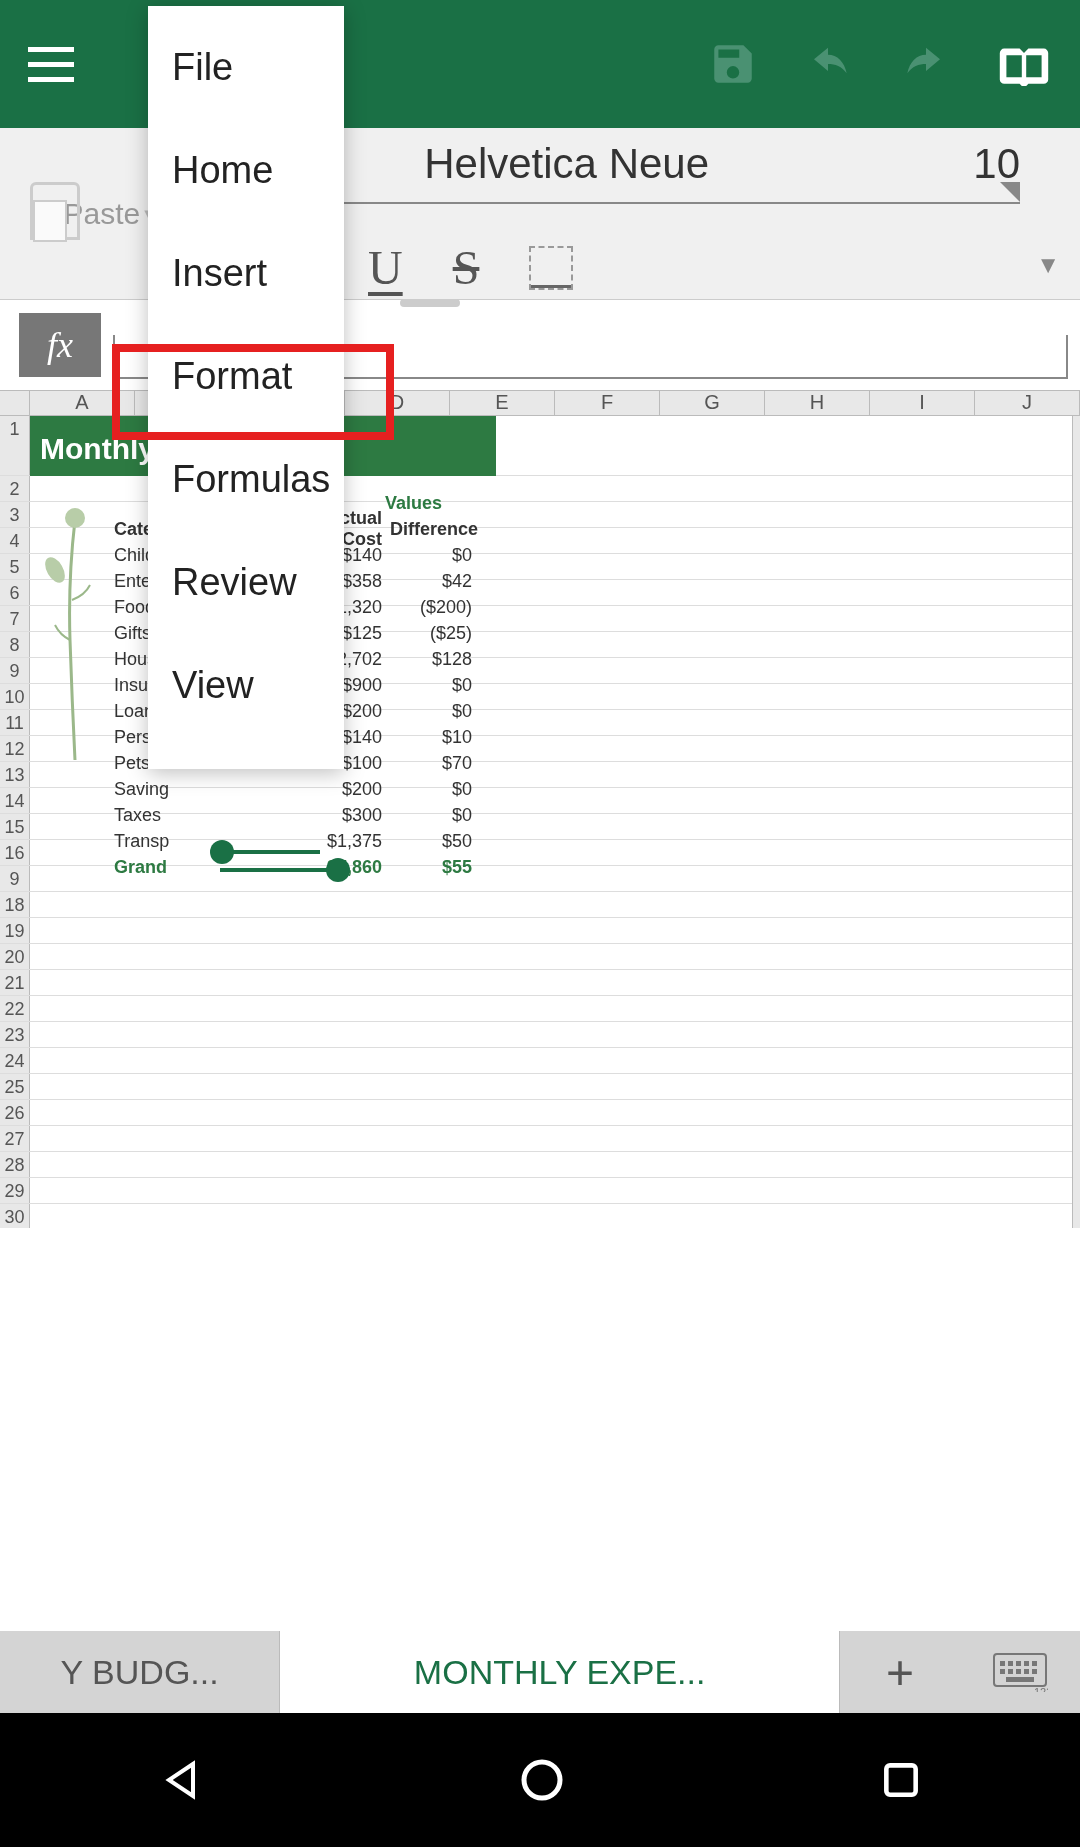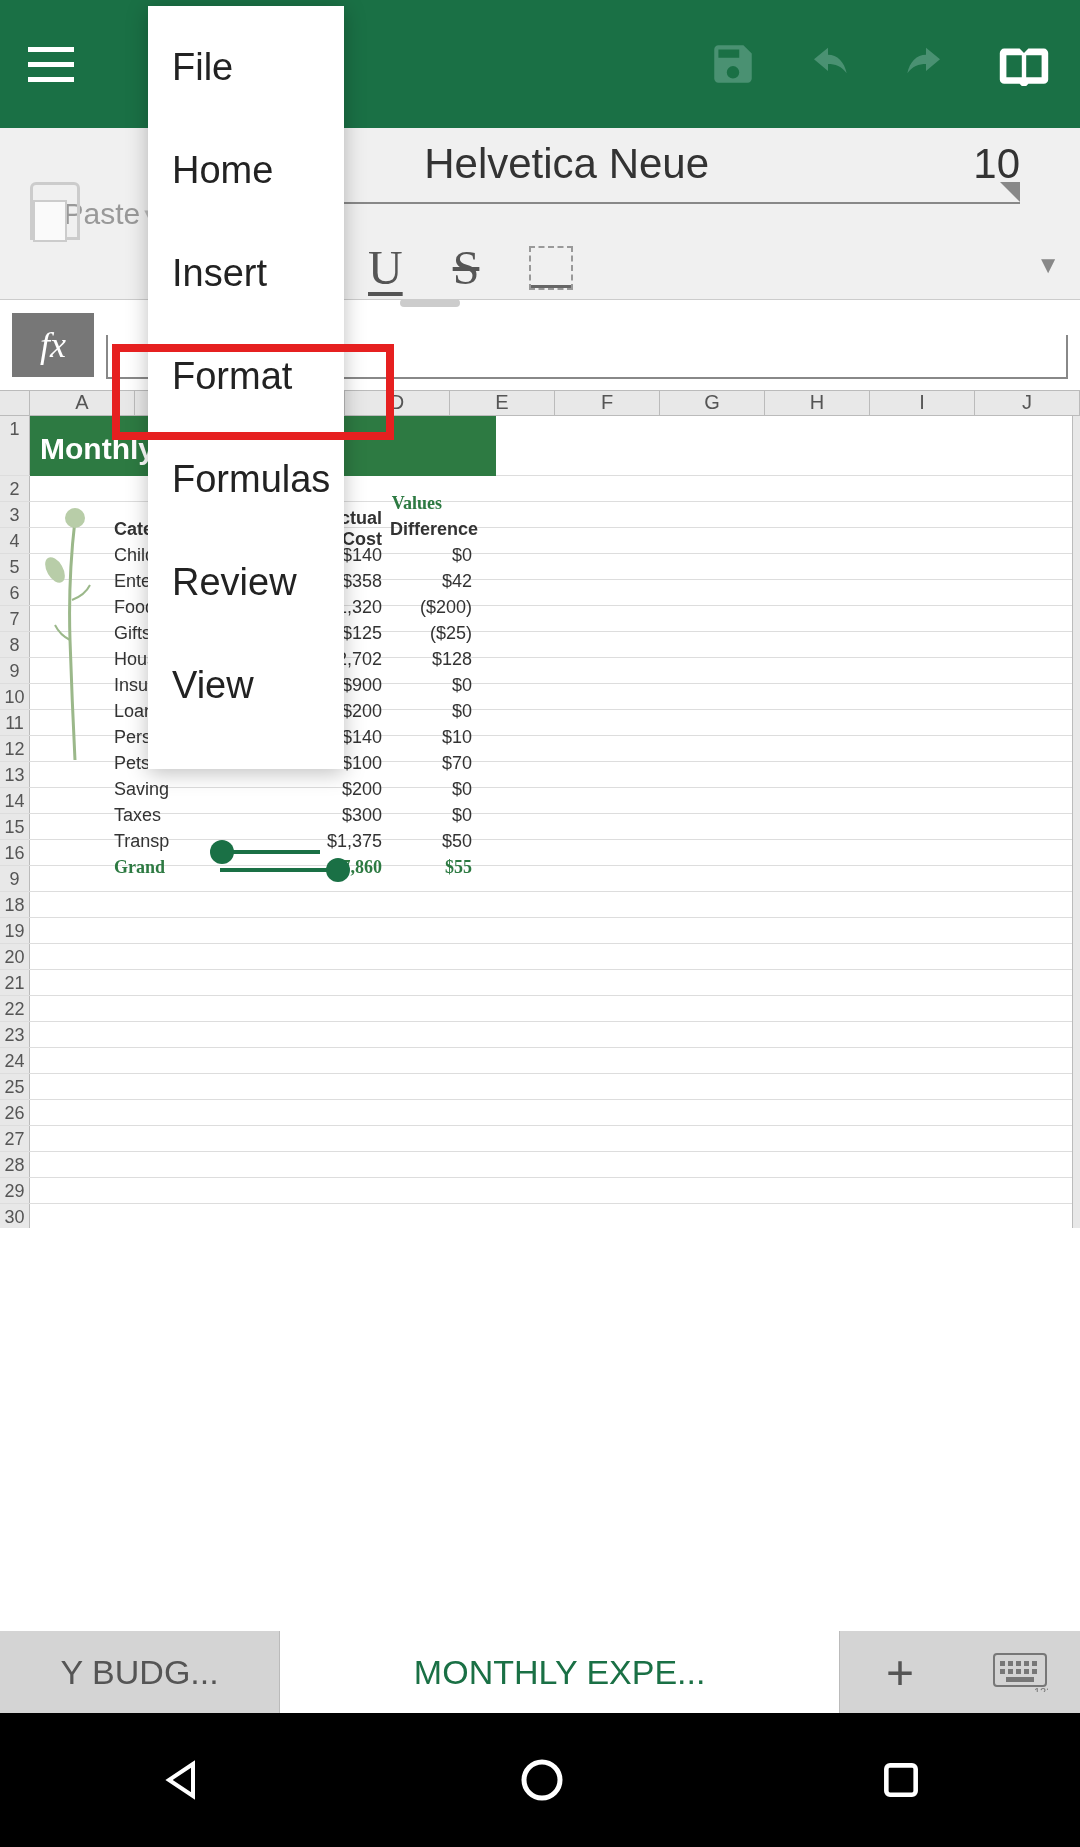--- a/index.html
+++ b/index.html
@@ -27,42 +27,42 @@
     .font-size { font-size: 42px; color: #333; margin-left: 30px; }
     .format-row { display: flex; gap: 50px; align-items: center; padding-left: 30px; }
     .fmt-btn { font-size: 48px; color: #555; font-family: Georgia, serif; cursor: pointer; }
     .fmt-underline { text-decoration: underline; text-underline-offset: 8px; }
     .fmt-strike { text-decoration: line-through; }
     .border-icon { width: 44px; height: 44px; border: 2px dashed #999; position: relative; }
     .border-icon::after { content: ''; position: absolute; bottom: 0; left: 0; right: 0; height: 3px; background: #666; }
     .ribbon-arrow { position: absolute; right: 20px; bottom: 20px; color: #888; font-size: 24px; }
     .ribbon-handle { position: absolute; bottom: -8px; left: 400px; width: 60px; height: 8px; background: #ccc; border-radius: 4px; }
     
-    .formula-bar { height: 90px; display: flex; align-items: center; padding: 12px; }
+    .formula-bar { height: 90px; display: flex; align-items: center; padding: 12px; margin-left: 7px; }
     .fx-btn { width: 82px; height: 64px; background: #777; color: #fff; font-size: 36px; font-style: italic; display: flex; align-items: center; justify-content: center; font-family: Georgia, serif; }
     .formula-input { flex: 1; height: 44px; margin-left: 12px; border-bottom: 2px solid #888; border-left: 2px solid #888; border-right: 2px solid #888; position: relative; top: 12px; }
     
     .grid-area { height: 838px; background: #fff; position: relative; overflow: hidden; }
     .col-headers { display: flex; height: 26px; background: #e8e8e8; border-top: 1px solid #bbb; border-bottom: 1px solid #bbb; }
     .corner { width: 30px; border-right: 1px solid #bbb; }
     .col-h { flex: 1; text-align: center; font-size: 20px; color: #555; border-right: 1px solid #bbb; min-width: 60px; }
     .col-h:first-of-type { min-width: 78px; }
     
     .row { display: flex; height: 26px; border-bottom: 1px solid #ddd; }
     .row.tall { height: 60px; }
     .row-h { width: 30px; background: #e8e8e8; border-right: 1px solid #bbb; text-align: center; font-size: 18px; color: #555; line-height: 26px; }
     
     .title-cell { position: absolute; top: 26px; left: 30px; width: 466px; height: 60px; background: #2d7a42; color: #fff; font-size: 30px; font-weight: bold; padding: 16px 10px; }
     
     .data-area { position: absolute; top: 100px; left: 110px; font-size: 18px; }
     .data-row { display: flex; height: 26px; align-items: center; }
     .cat-cell { width: 180px; color: #333; padding-left: 4px; }
     .num-cell { width: 80px; text-align: right; color: #333; padding-right: 8px; }
     .bold-hdr { font-weight: bold; }
-    .green-txt { color: #2d7a42; font-weight: bold; font-family: Liberation Serif, serif; }
+    .green-txt { color: #2d7a42; font-weight: bold; }
     
     .plant-img { position: absolute; top: 110px; left: 40px; width: 70px; height: 260px; }
     
     .slider-marks { position: absolute; top: 460px; left: 220px; }
     .slider-line { width: 100px; height: 4px; background: #1a7045; position: relative; margin-bottom: 14px; }
     .slider-dot { width: 24px; height: 24px; background: #1a7045; border-radius: 50%; position: absolute; top: -10px; }
     
     .right-gutter { position: absolute; right: 0; top: 26px; width: 8px; bottom: 0; background: #e8e8e8; border-left: 1px solid #bbb; }
     
     .sheet-tabs { position: absolute; bottom: 134px; left: 0; right: 0; height: 82px; display: flex; background: #8b5cf6; }

